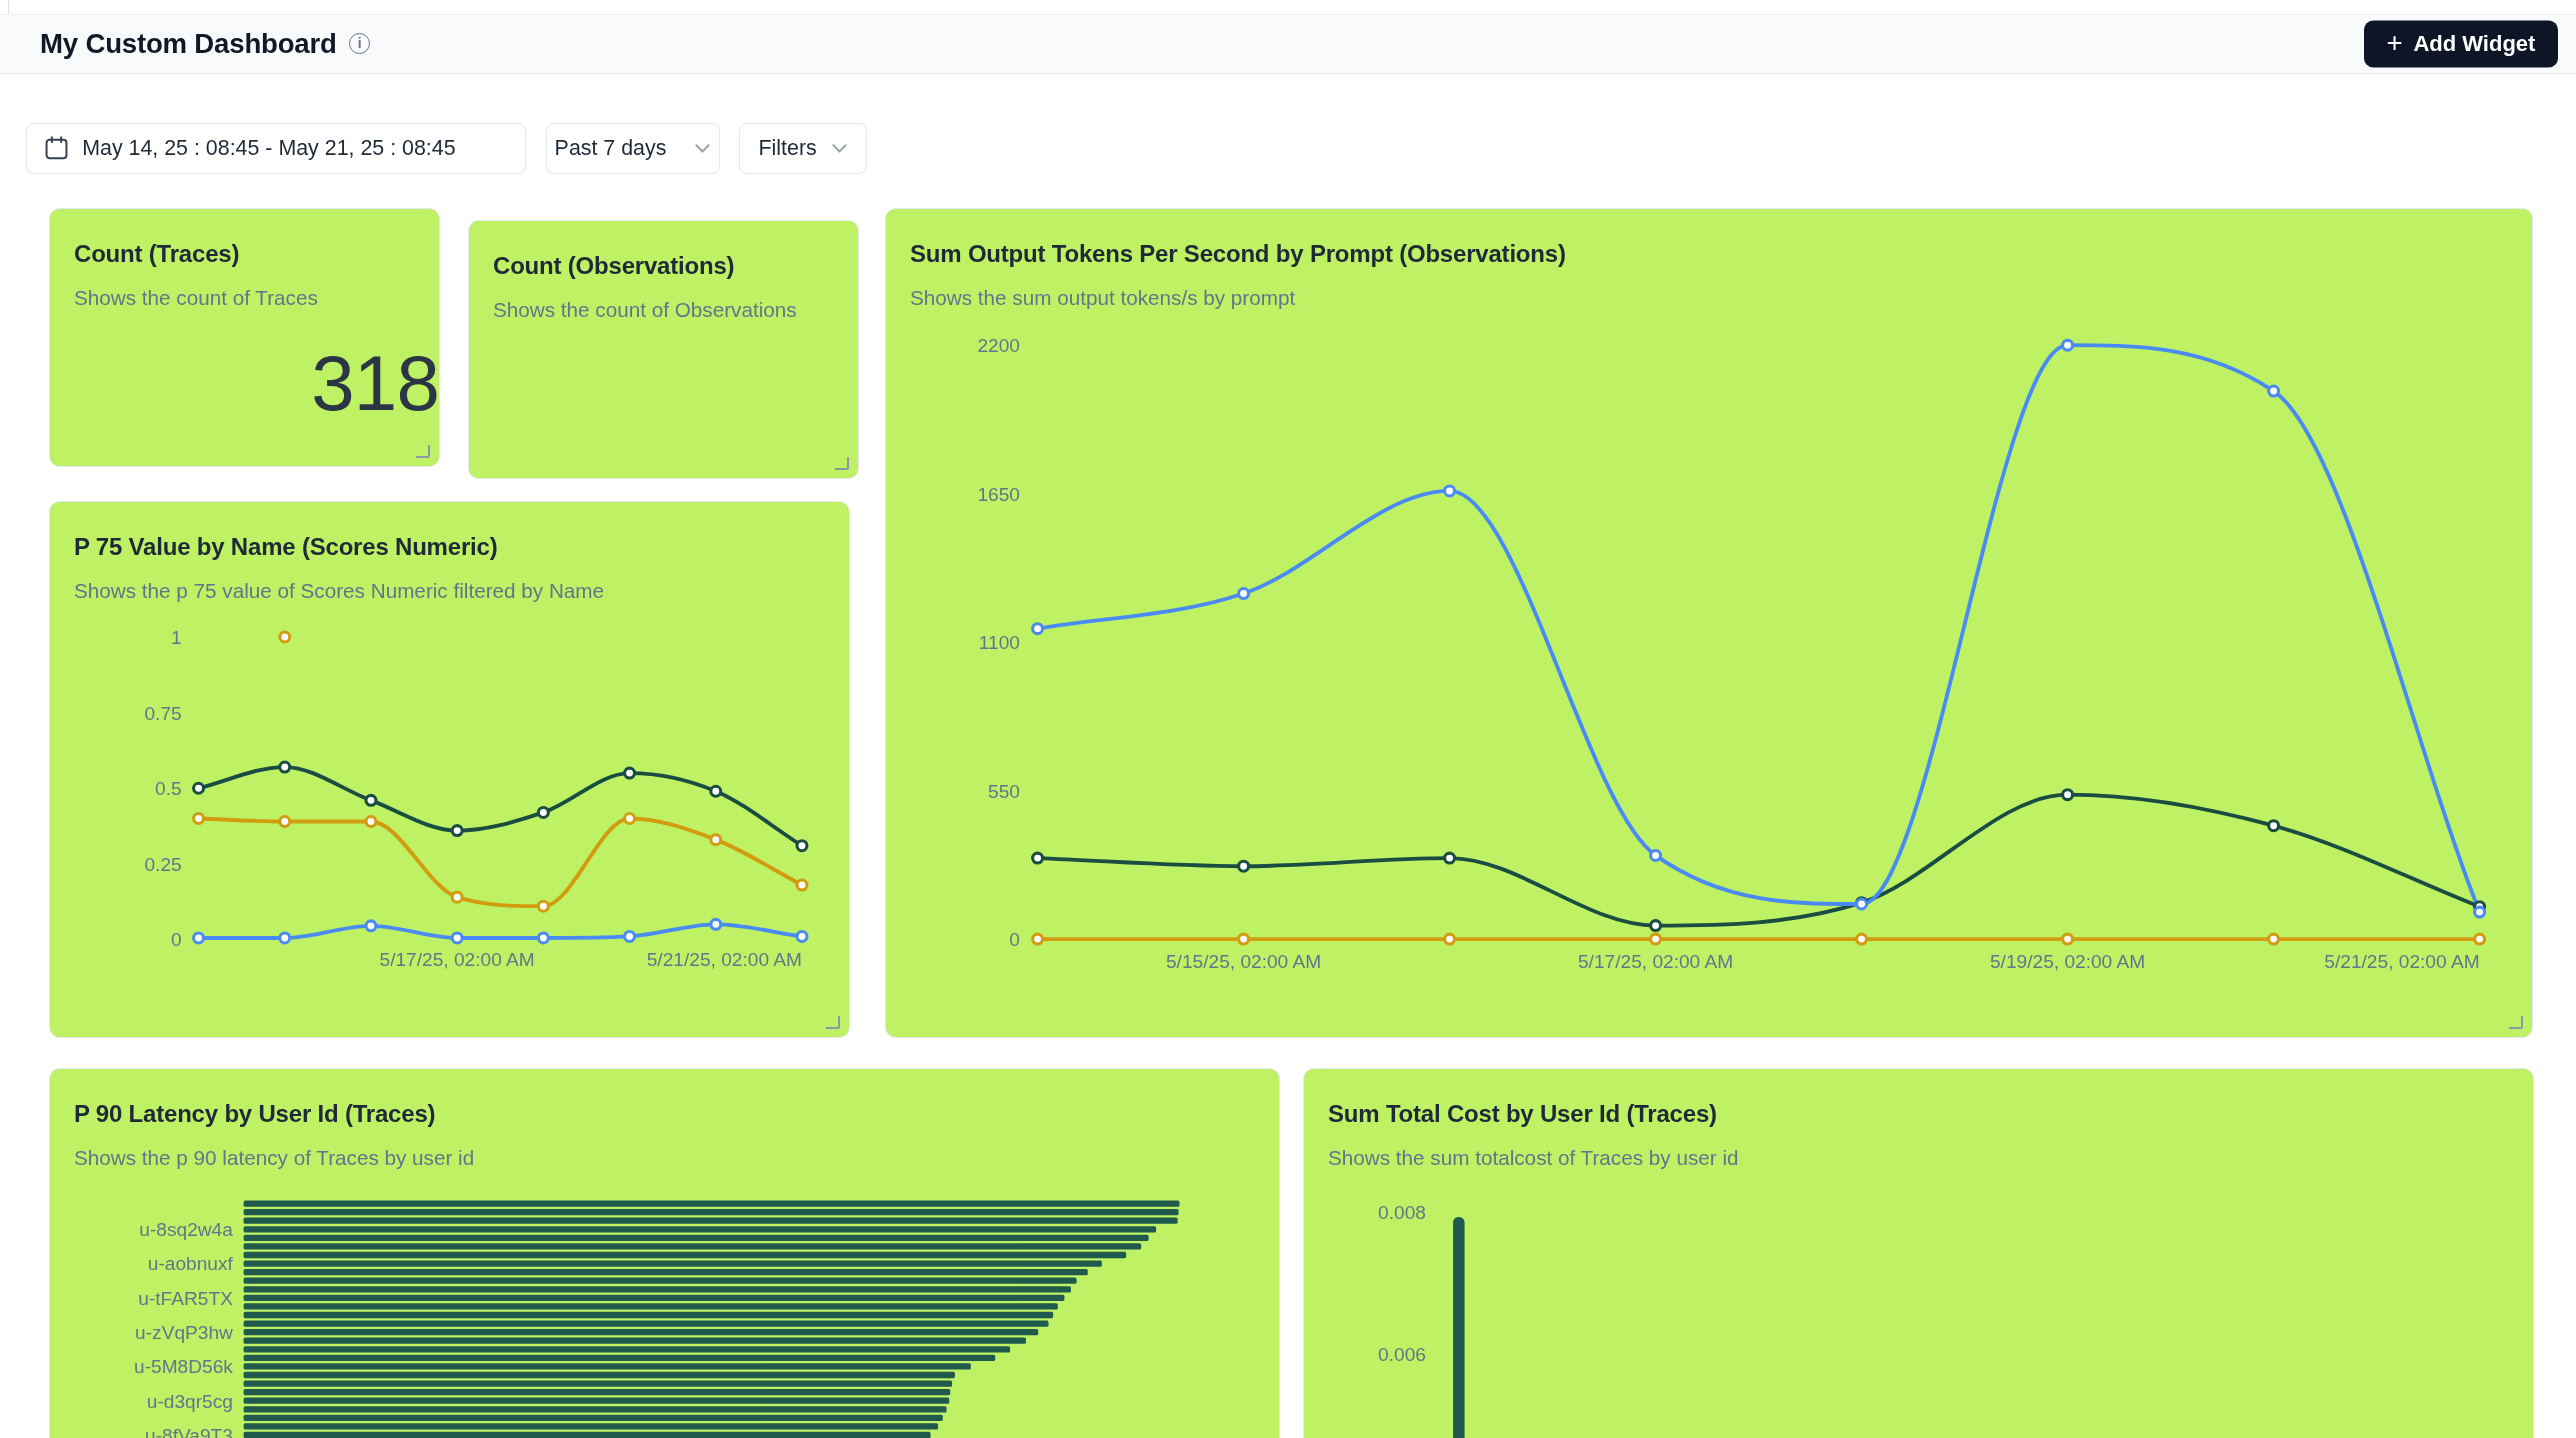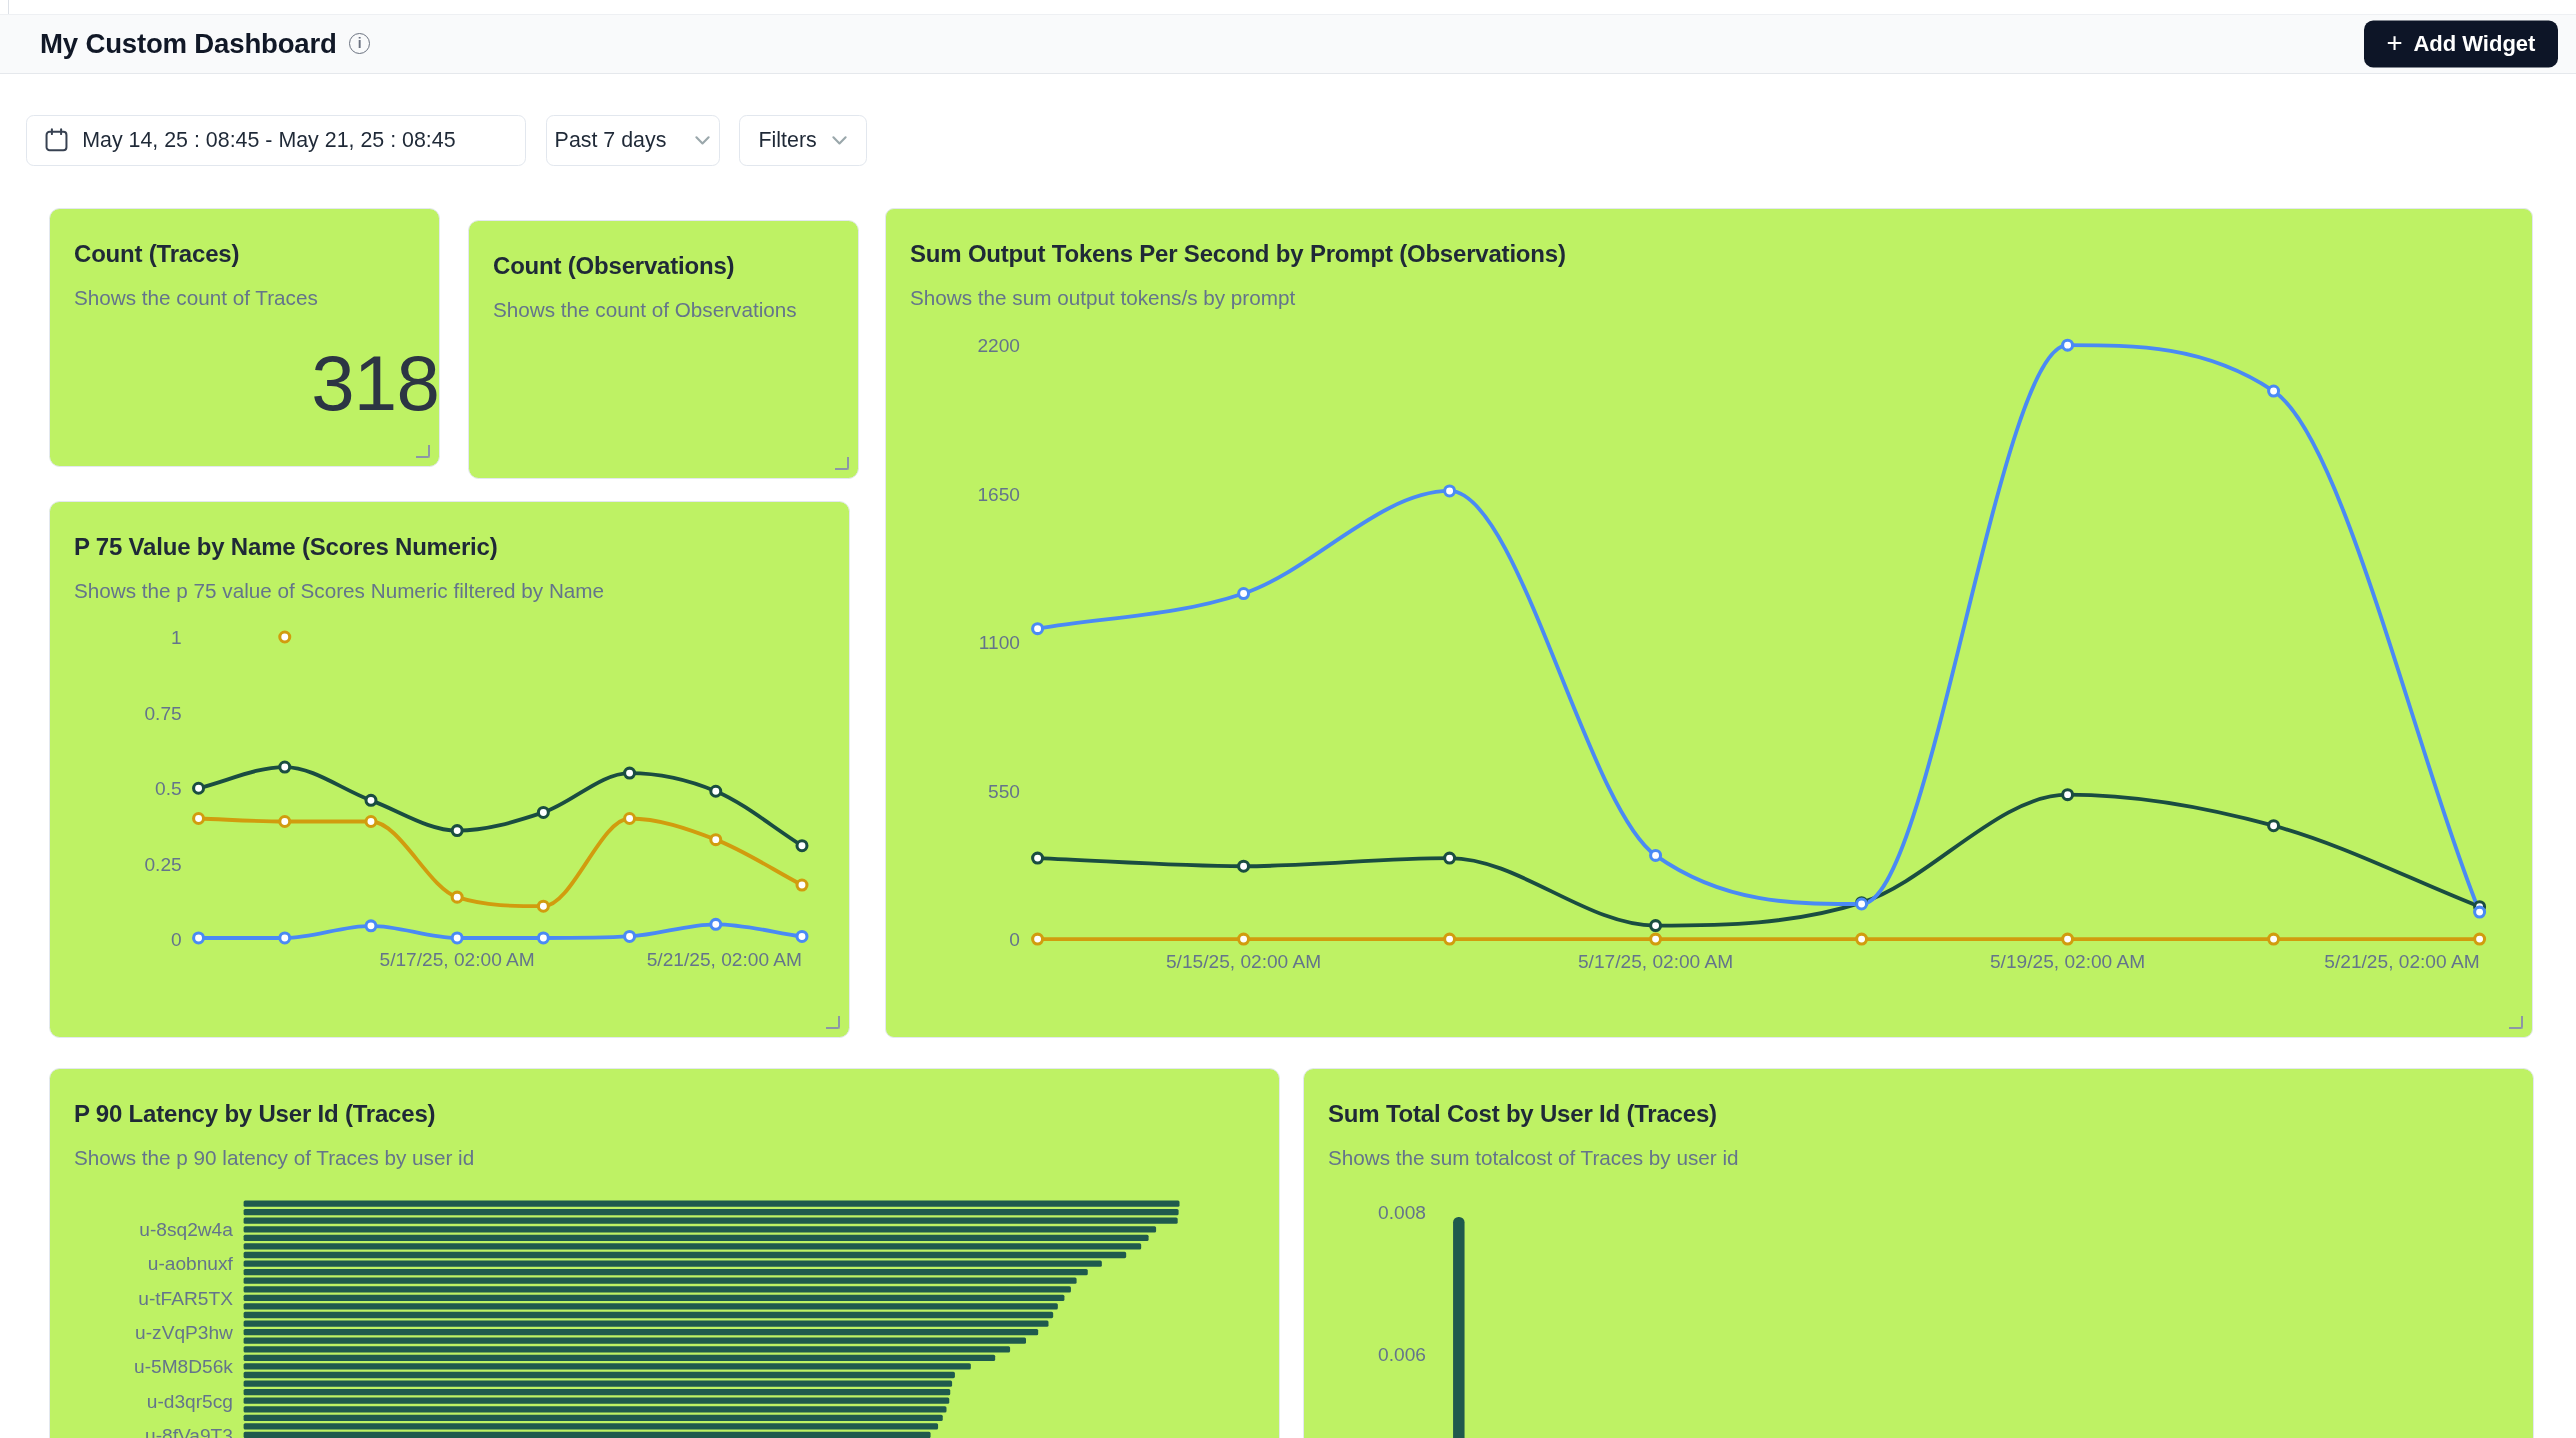--- a/index.html
+++ b/index.html
@@ -32,21 +32,21 @@
   .add-widget-btn {
     position: absolute; right: 17.6px; top: 50%; transform: translateY(-50%);
     height: 47px; padding: 0 23px; background: #0d1527; color: #ffffff;
     border: none; border-radius: 9.2px; display: inline-flex; align-items: center; gap: 10.7px;
     font-size: 22px; font-weight: 600; font-family: inherit; cursor: pointer;
   }
   .plus-glyph { font-size: 27.6px; font-weight: 400; line-height: 1; position: relative; top: -1.5px; }
 
   
   .control {
-    position: absolute; top: 115px; height: 51px; background: #fff;
+    position: absolute; top: 123px; height: 51px; background: #fff;
     border: 1.1px solid #e2e7ee; border-radius: 7.7px;
     display: inline-flex; align-items: center; gap: 13.8px;
     font-size: 21.4px; font-weight: 500; color: #1f2937; cursor: pointer;
   }
   .date-range { left: 26px; width: 500px; padding: 0 18.4px; font-weight: 500; }
   .preset { left: 546px; width: 174px; justify-content: center; gap: 28px; }
   .filters { left: 739px; width: 128px; justify-content: center; }
   .chevron { width: 17px; height: 10.7px; }
 
   
@@ -60,21 +60,21 @@
     position: absolute; left: 0; right: 0; top: 129px; text-align: right;
     font-size: 78px; font-weight: 400; color: #2c3543; letter-spacing: -0.8px;
   }
   .resize-handle {
     position: absolute; right: 9.2px; bottom: 7.7px; width: 13.8px; height: 13.8px;
     border-right: 2.7px solid #8c96a6; border-bottom: 2.7px solid #8c96a6;
     border-bottom-right-radius: 2.3px; cursor: nwse-resize;
   }
   #card-count-traces      { left: 49px;  top: 208px; width: 391px;  height: 259px; }
   #card-count-obs         { left: 468px; top: 208px; width: 391px;  height: 259px; margin-top: 12px; }
-  #card-tokens            { left: 885px; top: 208px; width: 1648px; height: 830px; border-radius: 9px; }
+  #card-tokens            { left: 885px; top: 208px; width: 1648px; height: 830px; }
   #card-p75               { left: 49px;  top: 501px; width: 801px; height: 537px; padding-left: 48px; }
   #card-p90               { left: 49px;  top: 1068px; width: 1231px; height: 398px; }
   #card-cost              { left: 1303px; top: 1068px; width: 1231px; height: 398px; }
 
   .chart-mount { position: absolute; }
   #tokens-chart { left: 23px; top: 107px; width: 1615px; height: 689px; }
   #p75-chart    { left: 0;    top: 115px; width: 801px; height: 429px; }
   #p90-chart    { left: 0;    top: 122px; width: 1229px; height: 276px; }
   #cost-chart   { left: 0;    top: 115px; width: 1229px; height: 283px; }
 

